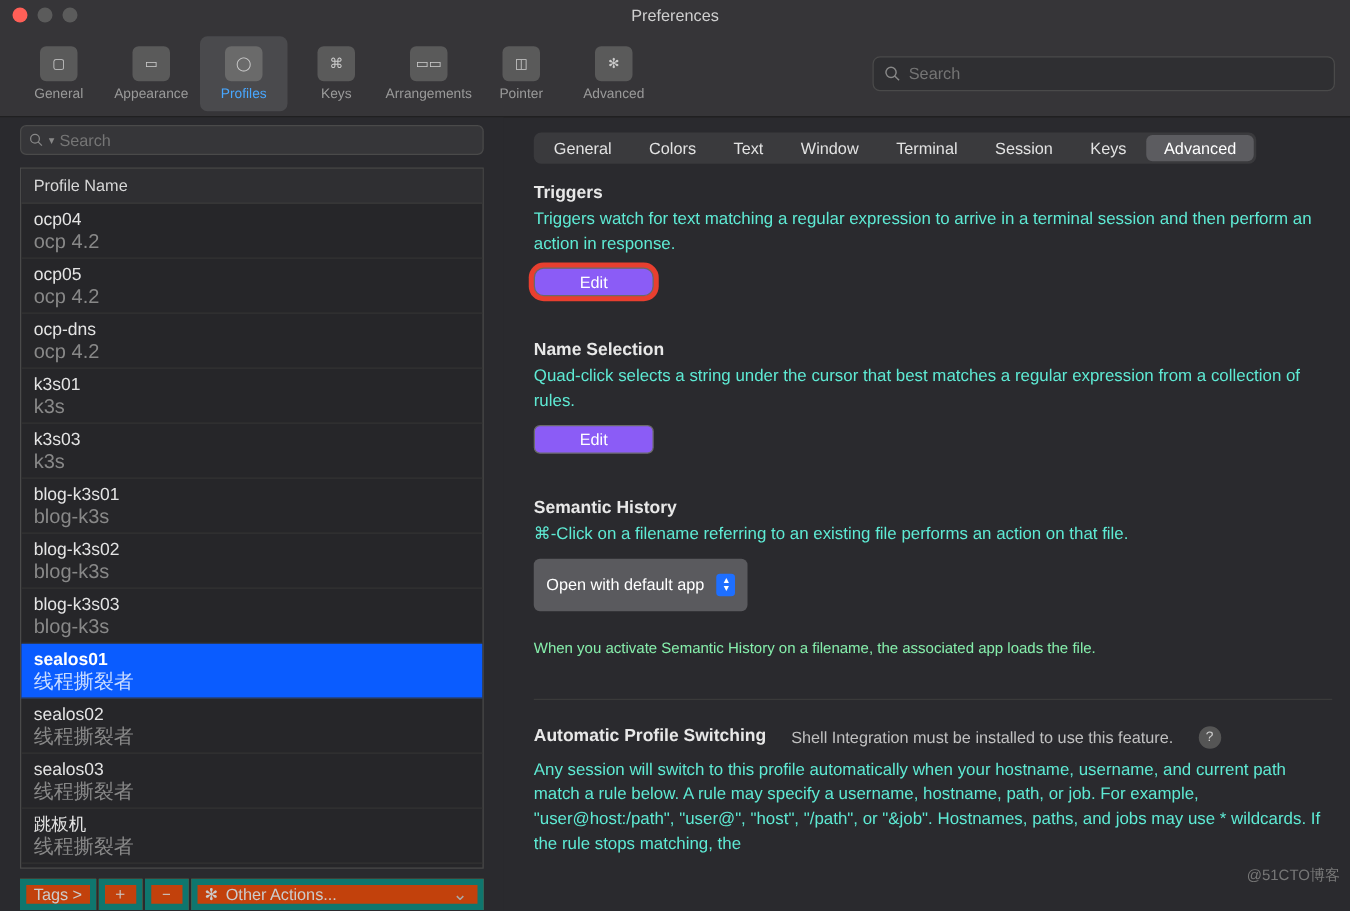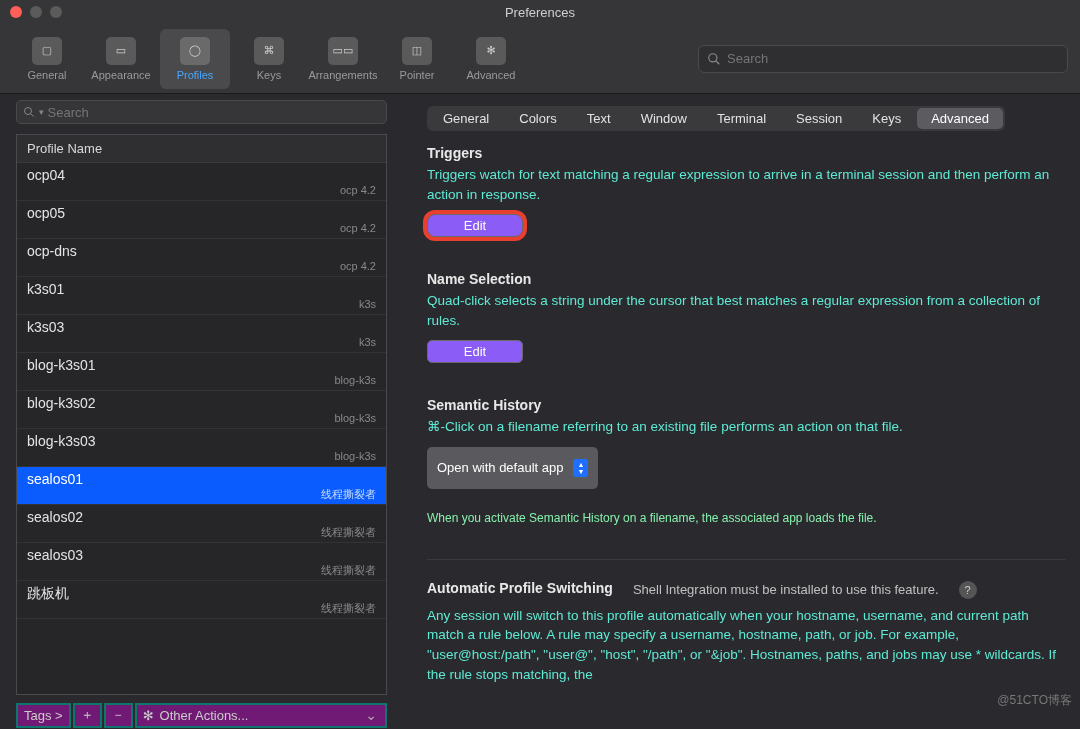--- a/index.html
+++ b/index.html
@@ -97,31 +97,31 @@
   padding: 6px 10px;
   border-bottom: 1px solid #3a3a3a;
   background: #2f2f32;
   font-size: 13px;
 }
 .profile-item {
   padding: 4px 10px 3px 10px;
   border-bottom: 1px solid #333;
 }
 .profile-item .pname { font-size: 14px; color:#e4e4e4; line-height:1.2; }
-.profile-item .psub { font-size: 11px; color: #888; line-height:1.2;text-align:right; }
+.profile-item .psub { font-size: 16px; color: #888; line-height:1.2; }
 .profile-item.selected { background: #0a5cff; }
-.profile-item.selected .pname { color: #fff; font-weight:400; }
+.profile-item.selected .pname { color: #fff; font-weight:700; }
 .profile-item.selected .psub { color: #c9dcff; }
 
 .side-footer {
   display:flex; align-items:center;
   height: 28px; margin-top: 6px; gap:2px;
 }
 .ftr-btn {
-  border:2px solid #0f766e; background:#701a75;
+  border:5px solid #0f766e; background:#c2410c;
   height:25px; display:flex; align-items:center; justify-content:center;
   color:#ccc; font-size:13px; padding: 0 6px;
 }
 .ftr-wide { flex:1; justify-content:flex-start; gap:6px; position:relative; }
 .ftr-wide::after { content:"⌄"; position:absolute; right:8px; font-size:14px; color:#aaa; }
 
 .main { flex:1; padding: 12px 14px 0 10px; overflow:hidden; position:relative; }
 .tabbar {
   display:flex; gap:2px;
   background: #3a3a3d;

